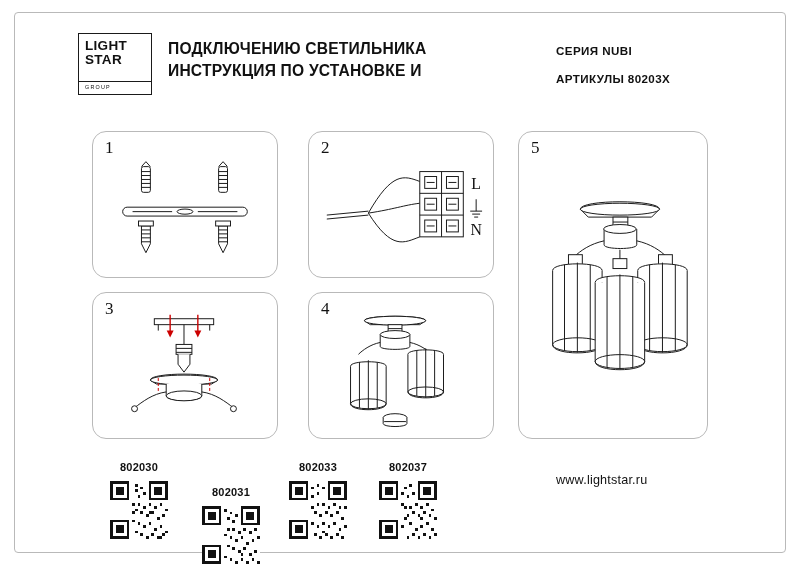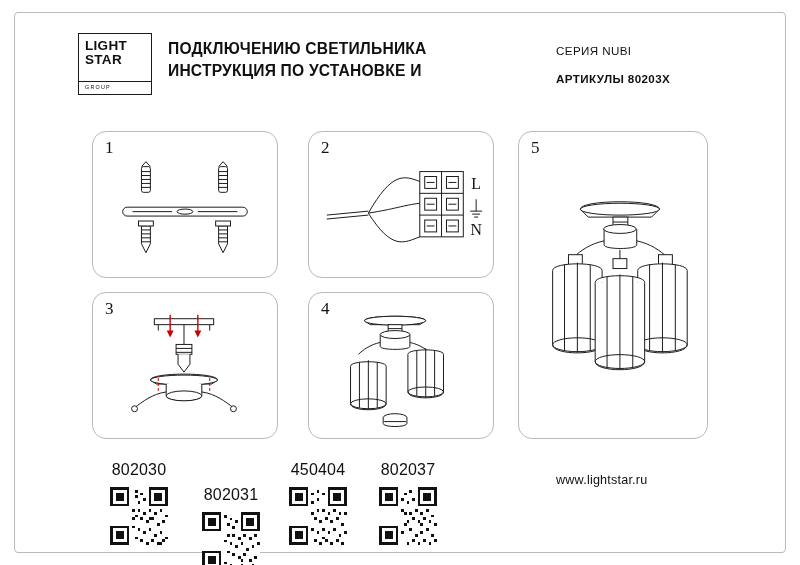--- a/index.html
+++ b/index.html
@@ -75,21 +75,21 @@
     line-height: 22px;
     color: #111;
     letter-spacing: 0.2px;
   }
 
   .series {
     position: absolute;
     left: 556px;
     top: 44px;
     font-size: 11.6px;
-    font-weight: normal;
+    font-weight: bold;
     letter-spacing: 0.4px;
     color: #111;
   }
   .article {
     position: absolute;
     left: 556px;
     top: 72px;
     font-size: 11.6px;
     font-weight: bold;
     letter-spacing: 0.4px;
@@ -130,22 +130,22 @@
     width: 96px;
     text-align: center;
   }
   .qr-code {
     width: 58px;
     height: 58px;
     margin: 8px auto 0;
     display: block;
   }
   .qr-label {
-    font-size: 16px;
-    font-weight: normal;
+    font-size: 11px;
+    font-weight: bold;
     color: #111;
     letter-spacing: 0.2px;
   }
   .site {
     position: absolute;
     left: 556px;
     top: 461px;
     font-size: 12.6px;
     color: #111;
     letter-spacing: 0.2px;
@@ -489,21 +489,21 @@
           <rect x="14" y="19" width="1" height="1"></rect>
         <rect x="16" y="20" width="1" height="1"></rect>
           <rect x="18" y="19" width="1" height="1"></rect>
         <rect x="20" y="20" width="1" height="1"></rect>
           <rect x="14" y="17" width="1" height="1"></rect>
       </g>
     </svg>
   </div>
 
   <div class="qr-group" style="left:270px; top:461px;">
-    <div class="qr-label">450404</div>
+    <div class="qr-label">802033</div>
     <svg class="qr-code" viewBox="0 0 21 21" shape-rendering="crispEdges">
       <rect width="21" height="21" fill="#fff"></rect>
       <g fill="#111">
         <rect x="0" y="0" width="7" height="1"></rect>
           <rect x="0" y="6" width="7" height="1"></rect>
         <rect x="0" y="0" width="1" height="7"></rect>
           <rect x="6" y="0" width="1" height="7"></rect>
         <rect x="2" y="2" width="3" height="3"></rect>
         <rect x="14" y="0" width="7" height="1"></rect>
           <rect x="14" y="6" width="7" height="1"></rect>

